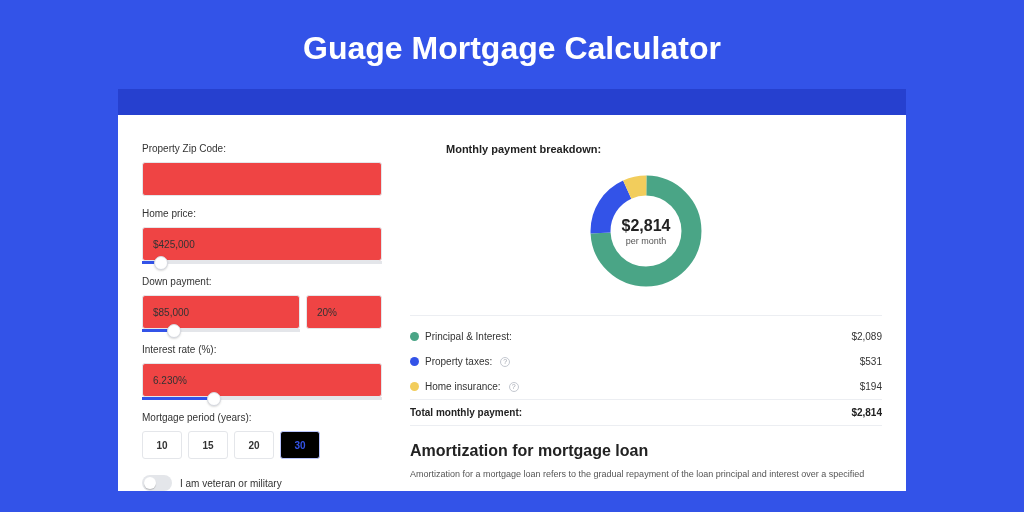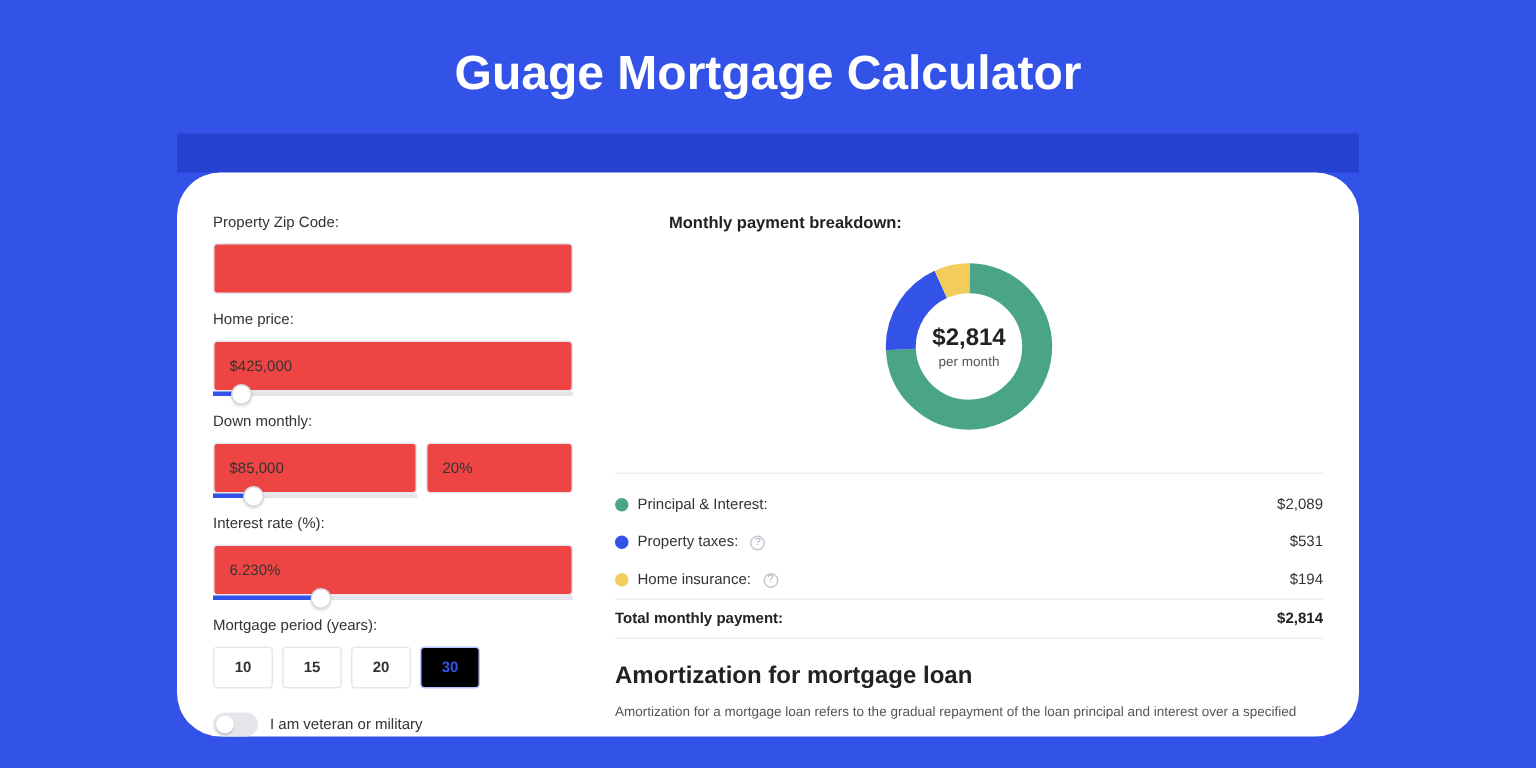--- a/index.html
+++ b/index.html
@@ -1,31 +1,31 @@
 <!DOCTYPE html>
 <html><head>
 <meta charset="utf-8">
 <style>
   * { box-sizing: border-box; margin: 0; padding: 0; }
   html, body { width: 1024px; height: 512px; overflow: hidden; font-family: -apple-system, BlinkMacSystemFont, "Segoe UI", Arial, sans-serif; }
   body { background: #3353e8; }
   .page-title { color: #fff; font-size: 32px; font-weight: 700; text-align: center; padding: 30px 0 22px; }
   .header-band { background: #2640cf; height: 26px; width: 788px; margin: 0 auto; }
-  .panel { background: #fff; width: 788px; margin: 0 auto; display: flex; padding: 28px 24px 0; gap: 28px; border-radius: 29px; }
+  .panel { background: #fff; width: 788px; margin: 0 auto; display: flex; padding: 28px 24px 0; gap: 28px; }
   .left { width: 240px; flex: 0 0 240px; }
   .right { flex: 1; }
   .field-label { font-size: 10px; color: #333; margin-bottom: 8px; }
   .input { width: 100%; height: 34px; border: 1px solid #e4e6ea; border-radius: 3px; padding: 0 10px; font-size: 10px; color: #333; background: #ef4444; }
   .field { margin-bottom: 12px; }
   .slider-track { position: relative; height: 3px; background: #e4e6ea; width: 100%; }
   .slider-track .fill { position: absolute; top: 0; left: 0; height: 3px; background: #3353e8; }
   .slider-track .thumb { position: absolute; top: -5.5px; width: 14px; height: 14px; border-radius: 50%; background: #fff; border: 1px solid #d6d9e0; box-shadow: 0 1px 2px rgba(0,0,0,0.15); transform: translateX(-50%); }
   .row { display: flex; gap: 6px; }
   .row .col1 { flex: 1; }
-  .row .col2 { width: 98px; }
+  .row .col2 { width: 76px; }
   .periods { display: flex; gap: 6px; }
   .period-btn { border: 1px solid #e4e6ea; border-radius: 3px; background: #fff; width: 40px; height: 28px; font-size: 10px; font-weight: 700; color: #333; display: flex; align-items: center; justify-content: center; cursor: pointer; }
   .period-btn.active { background: #000000; border-color: #b8c4ff; color: #3353e8; }
   .toggle-row { display: flex; align-items: center; gap: 8px; margin-top: 16px; }
   .toggle { width: 30px; height: 16px; background: #e4e6ea; border-radius: 10px; position: relative; }
   .toggle .knob { position: absolute; top: 2px; left: 2px; width: 12px; height: 12px; border-radius: 50%; background: #fff; box-shadow: 0 1px 1px rgba(0,0,0,0.2); }
   .toggle-label { font-size: 10px; color: #333; }
   .section-title { font-size: 11px; font-weight: 700; color: #222; margin-bottom: 10px; padding-left: 36px; }
   .section-divider { border: none; border-top: 1px solid #eceef2; margin: 10px 0 8px; }
   .donut-wrap { display: flex; justify-content: center; padding: 6px 0 14px; }
@@ -60,21 +60,21 @@
     <div class="field">
       <div class="field-label">Home price:</div>
       <input class="input" value="$425,000" style="">
       <div class="slider-track">
         <div class="fill" style="width:8%"></div>
         <div class="thumb" style="left:8%"></div>
       </div>
     </div>
 
     <div class="field">
-      <div class="field-label">Down monthly:</div>
+      <div class="field-label">Down payment:</div>
       <div class="row">
         <div class="col1">
           <input class="input" value="$85,000" style="">
           <div class="slider-track">
             <div class="fill" style="width:20%"></div>
             <div class="thumb" style="left:20%"></div>
           </div>
         </div>
         <div class="col2">
           <input class="input" value="20%" style="">

